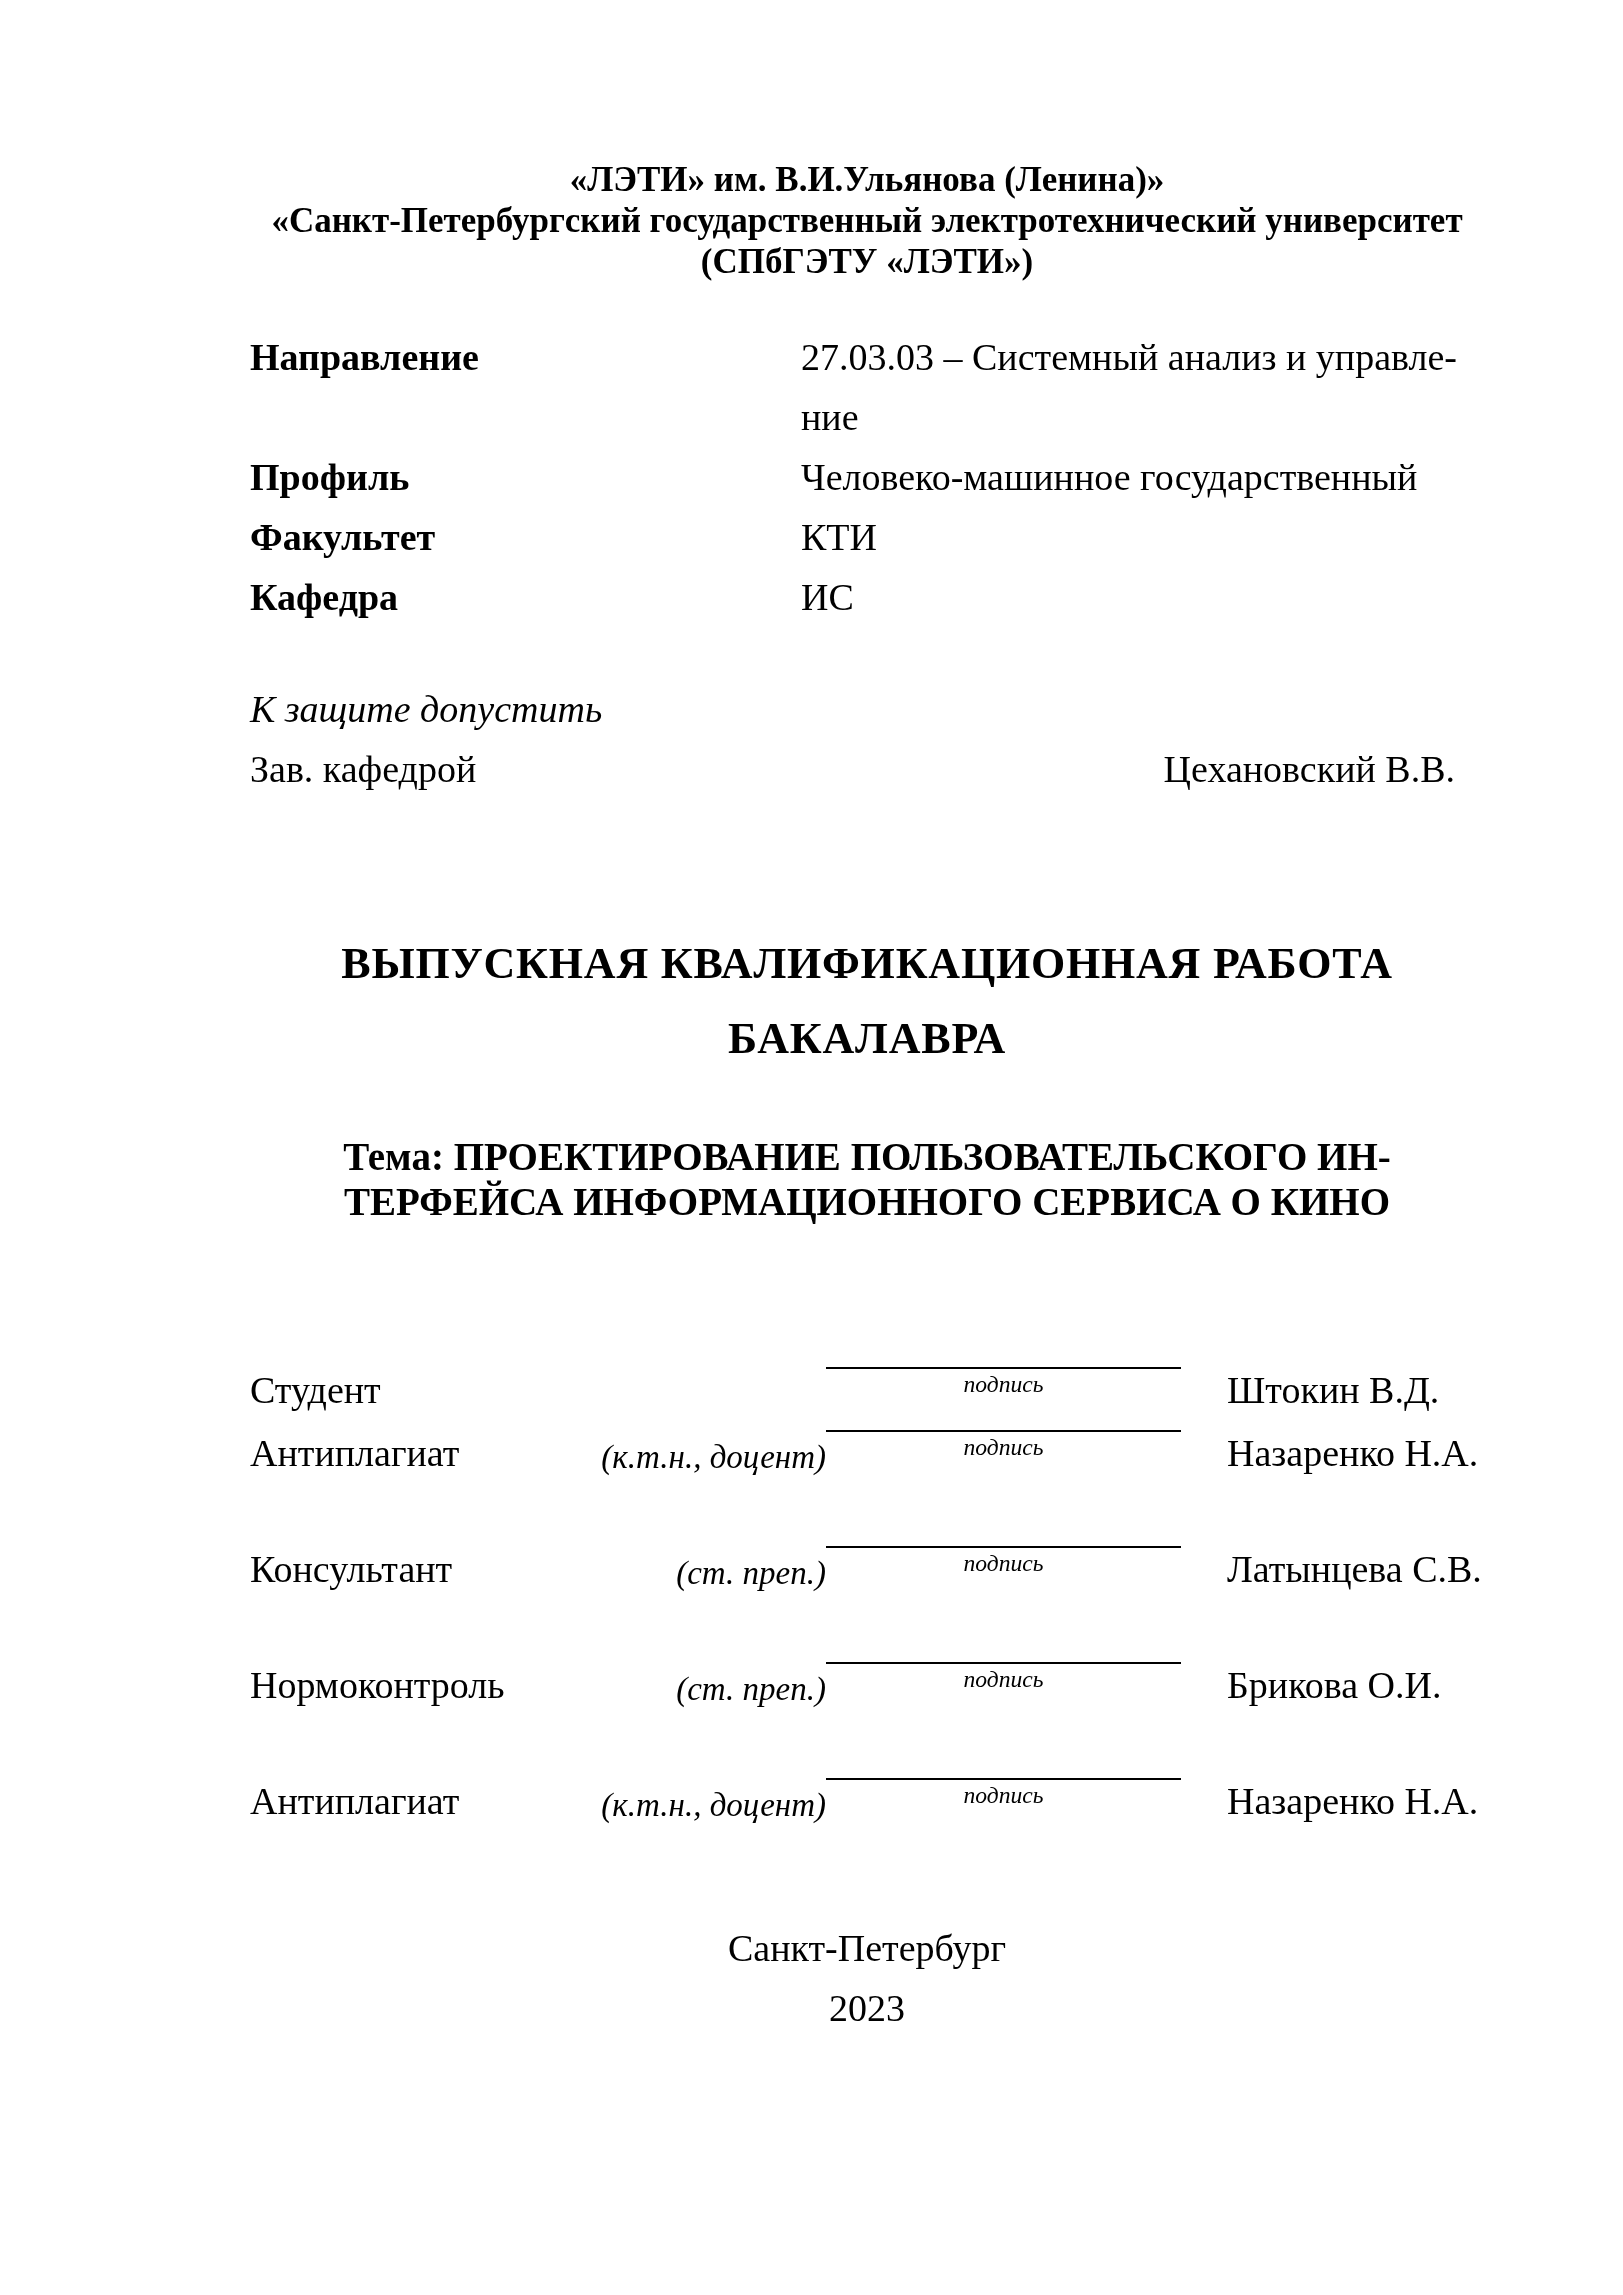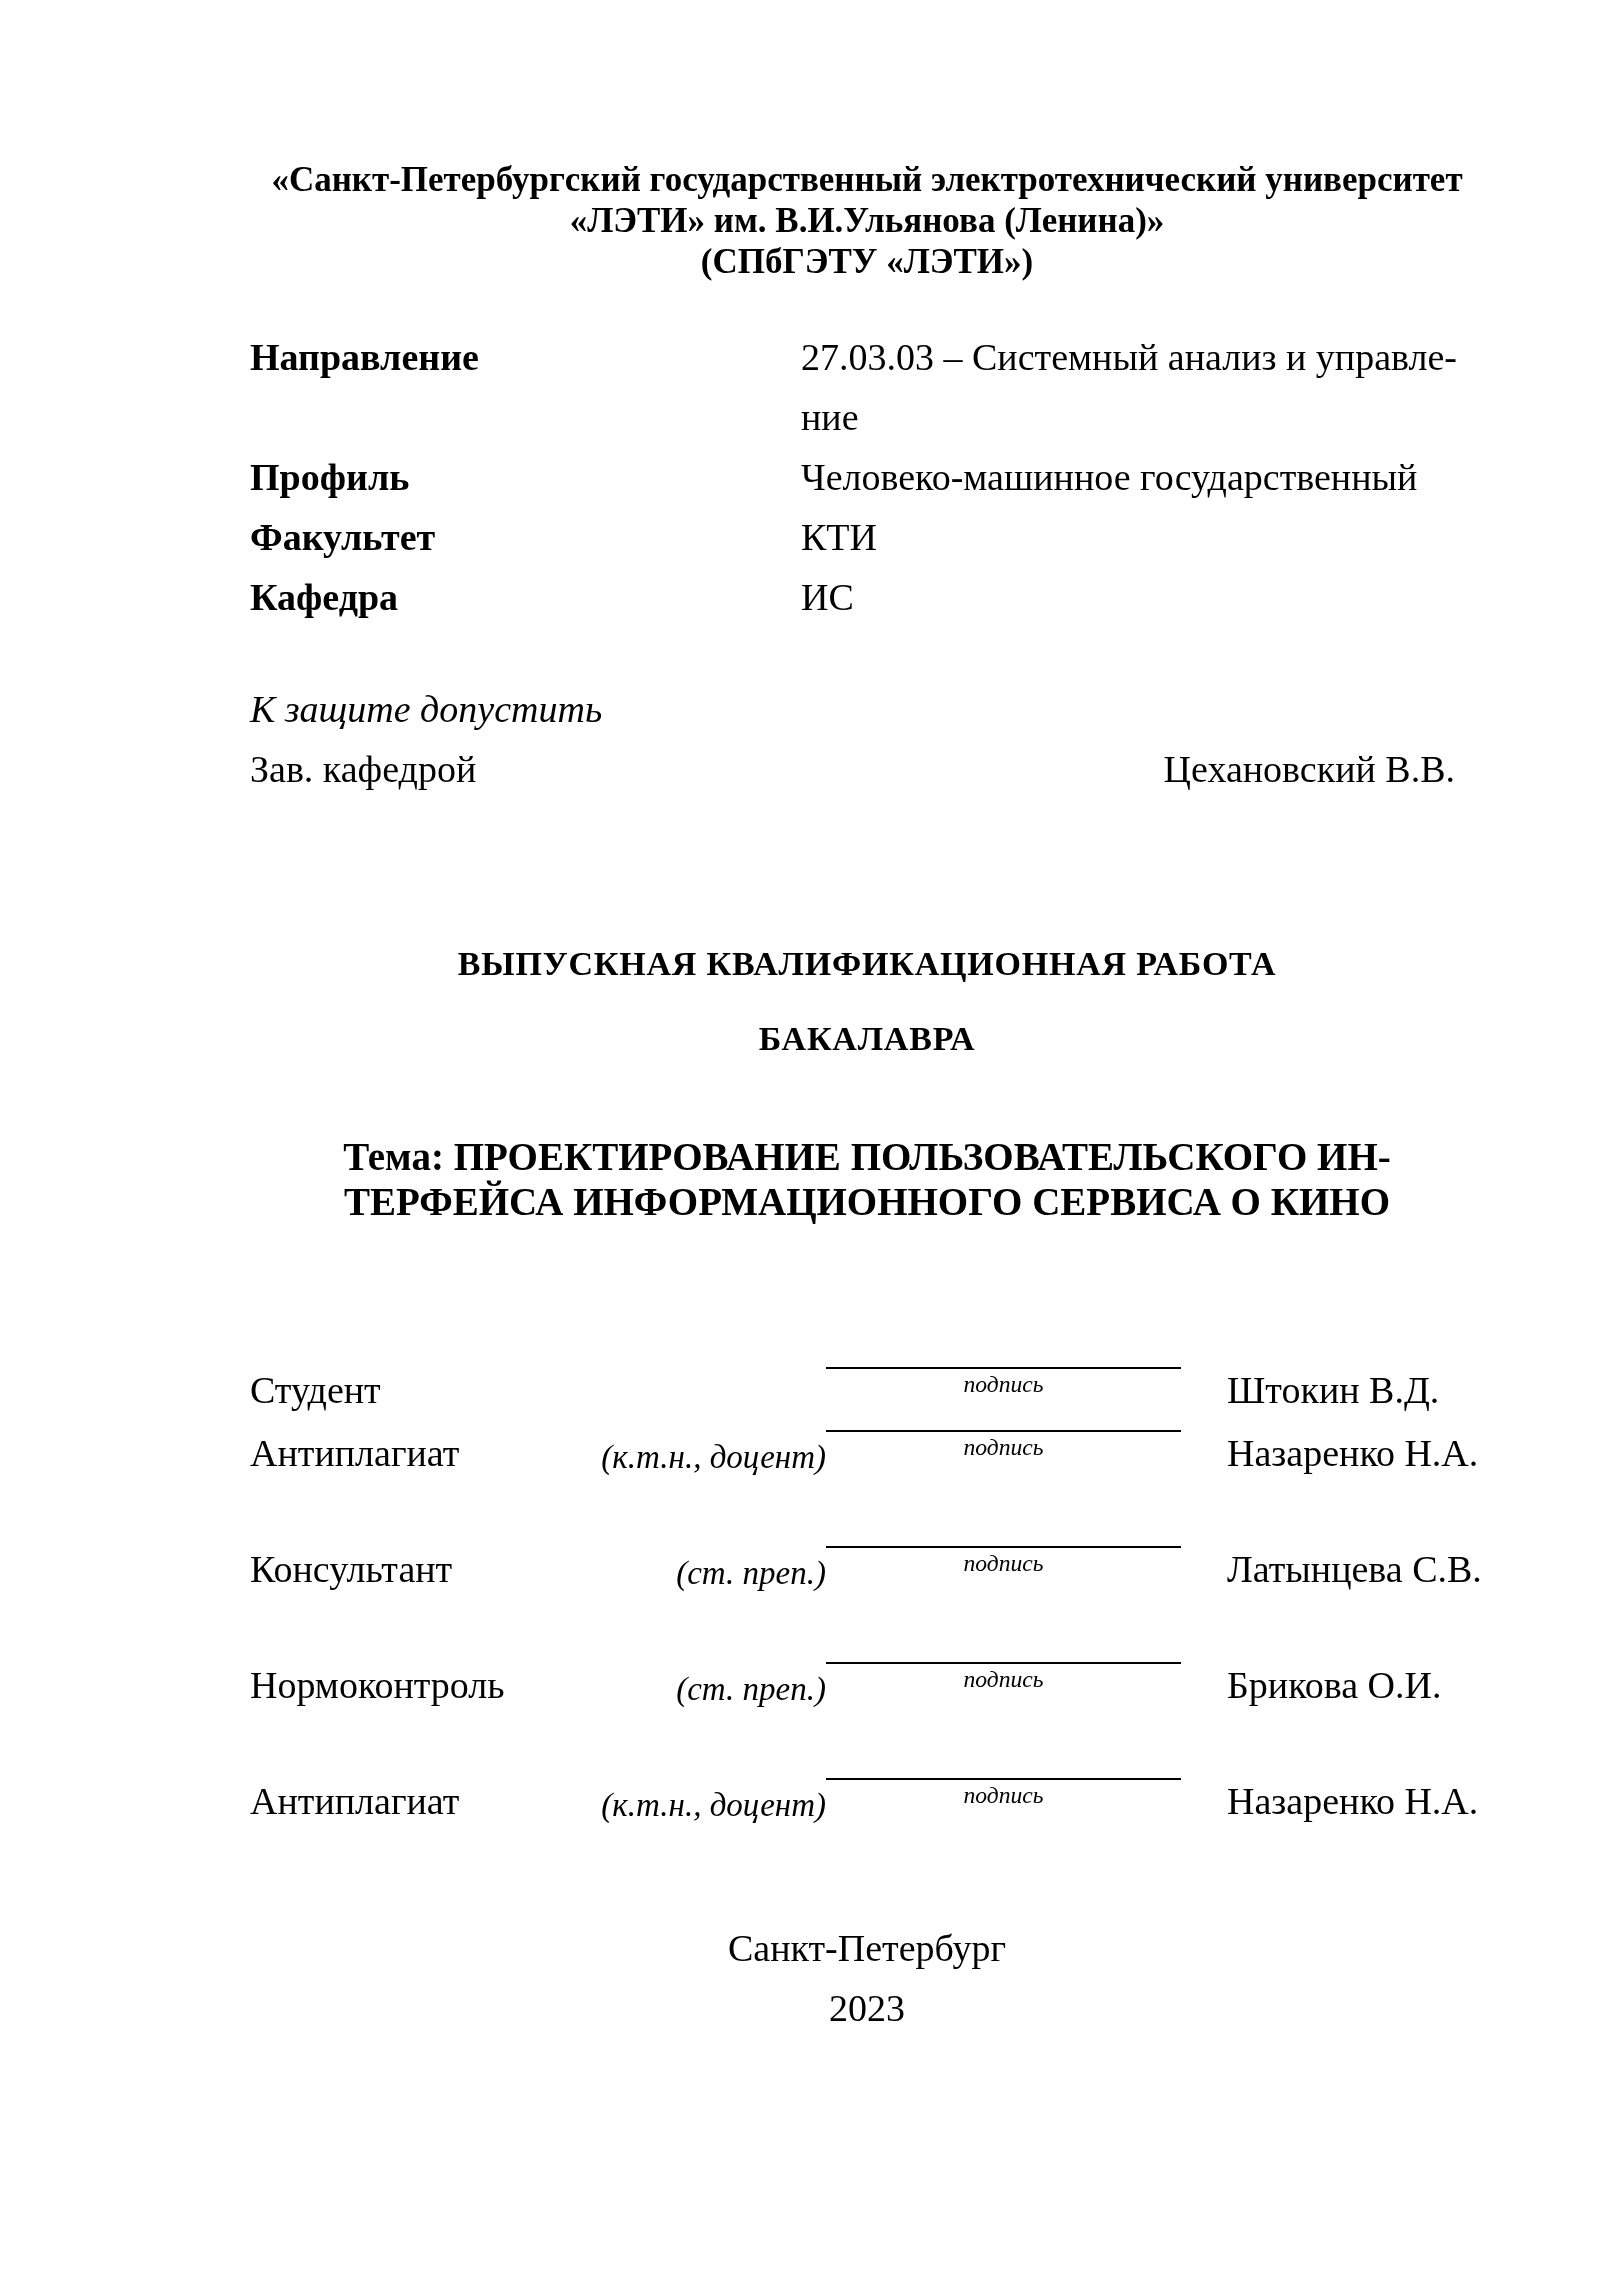--- a/index.html
+++ b/index.html
@@ -49,21 +49,21 @@
     display: flex;
     justify-content: space-between;
   }
   .approval .head-name { padding-right: 29px; }
 
   
   .main-title {
     top: 926px;
     text-align: center;
     font-weight: bold;
-    font-size: 34px;
+    font-size: 44px;
     line-height: 75px;
     letter-spacing: 0.8px;
   }
 
   
   .theme {
     top: 1134px;
     text-align: center;
     font-weight: bold;
     font-size: 39px;
@@ -123,22 +123,22 @@
     font-size: 38px;
     line-height: 60px;
   }
 </style>
 </head>
 <body>
 
 <div class="page">
 
   <div class="abs uni-header">
+    <div>«ЛЭТИ» им. В.И.Ульянова (Ленина)»</div>
     <div>«Санкт-Петербургский государственный электротехнический университет</div>
-    <div>«ЛЭТИ» им. В.И.Ульянова (Ленина)»</div>
     <div>(СПбГЭТУ «ЛЭТИ»)</div>
   </div>
 
   <div class="abs program">
     <div class="label">Направление</div>
     <div class="pre">27.03.03 – Системный анализ и управле-
 ние</div>
     <div class="label">Профиль</div>
     <div>Человеко-машинное государственный</div>
     <div class="label">Факультет</div>

